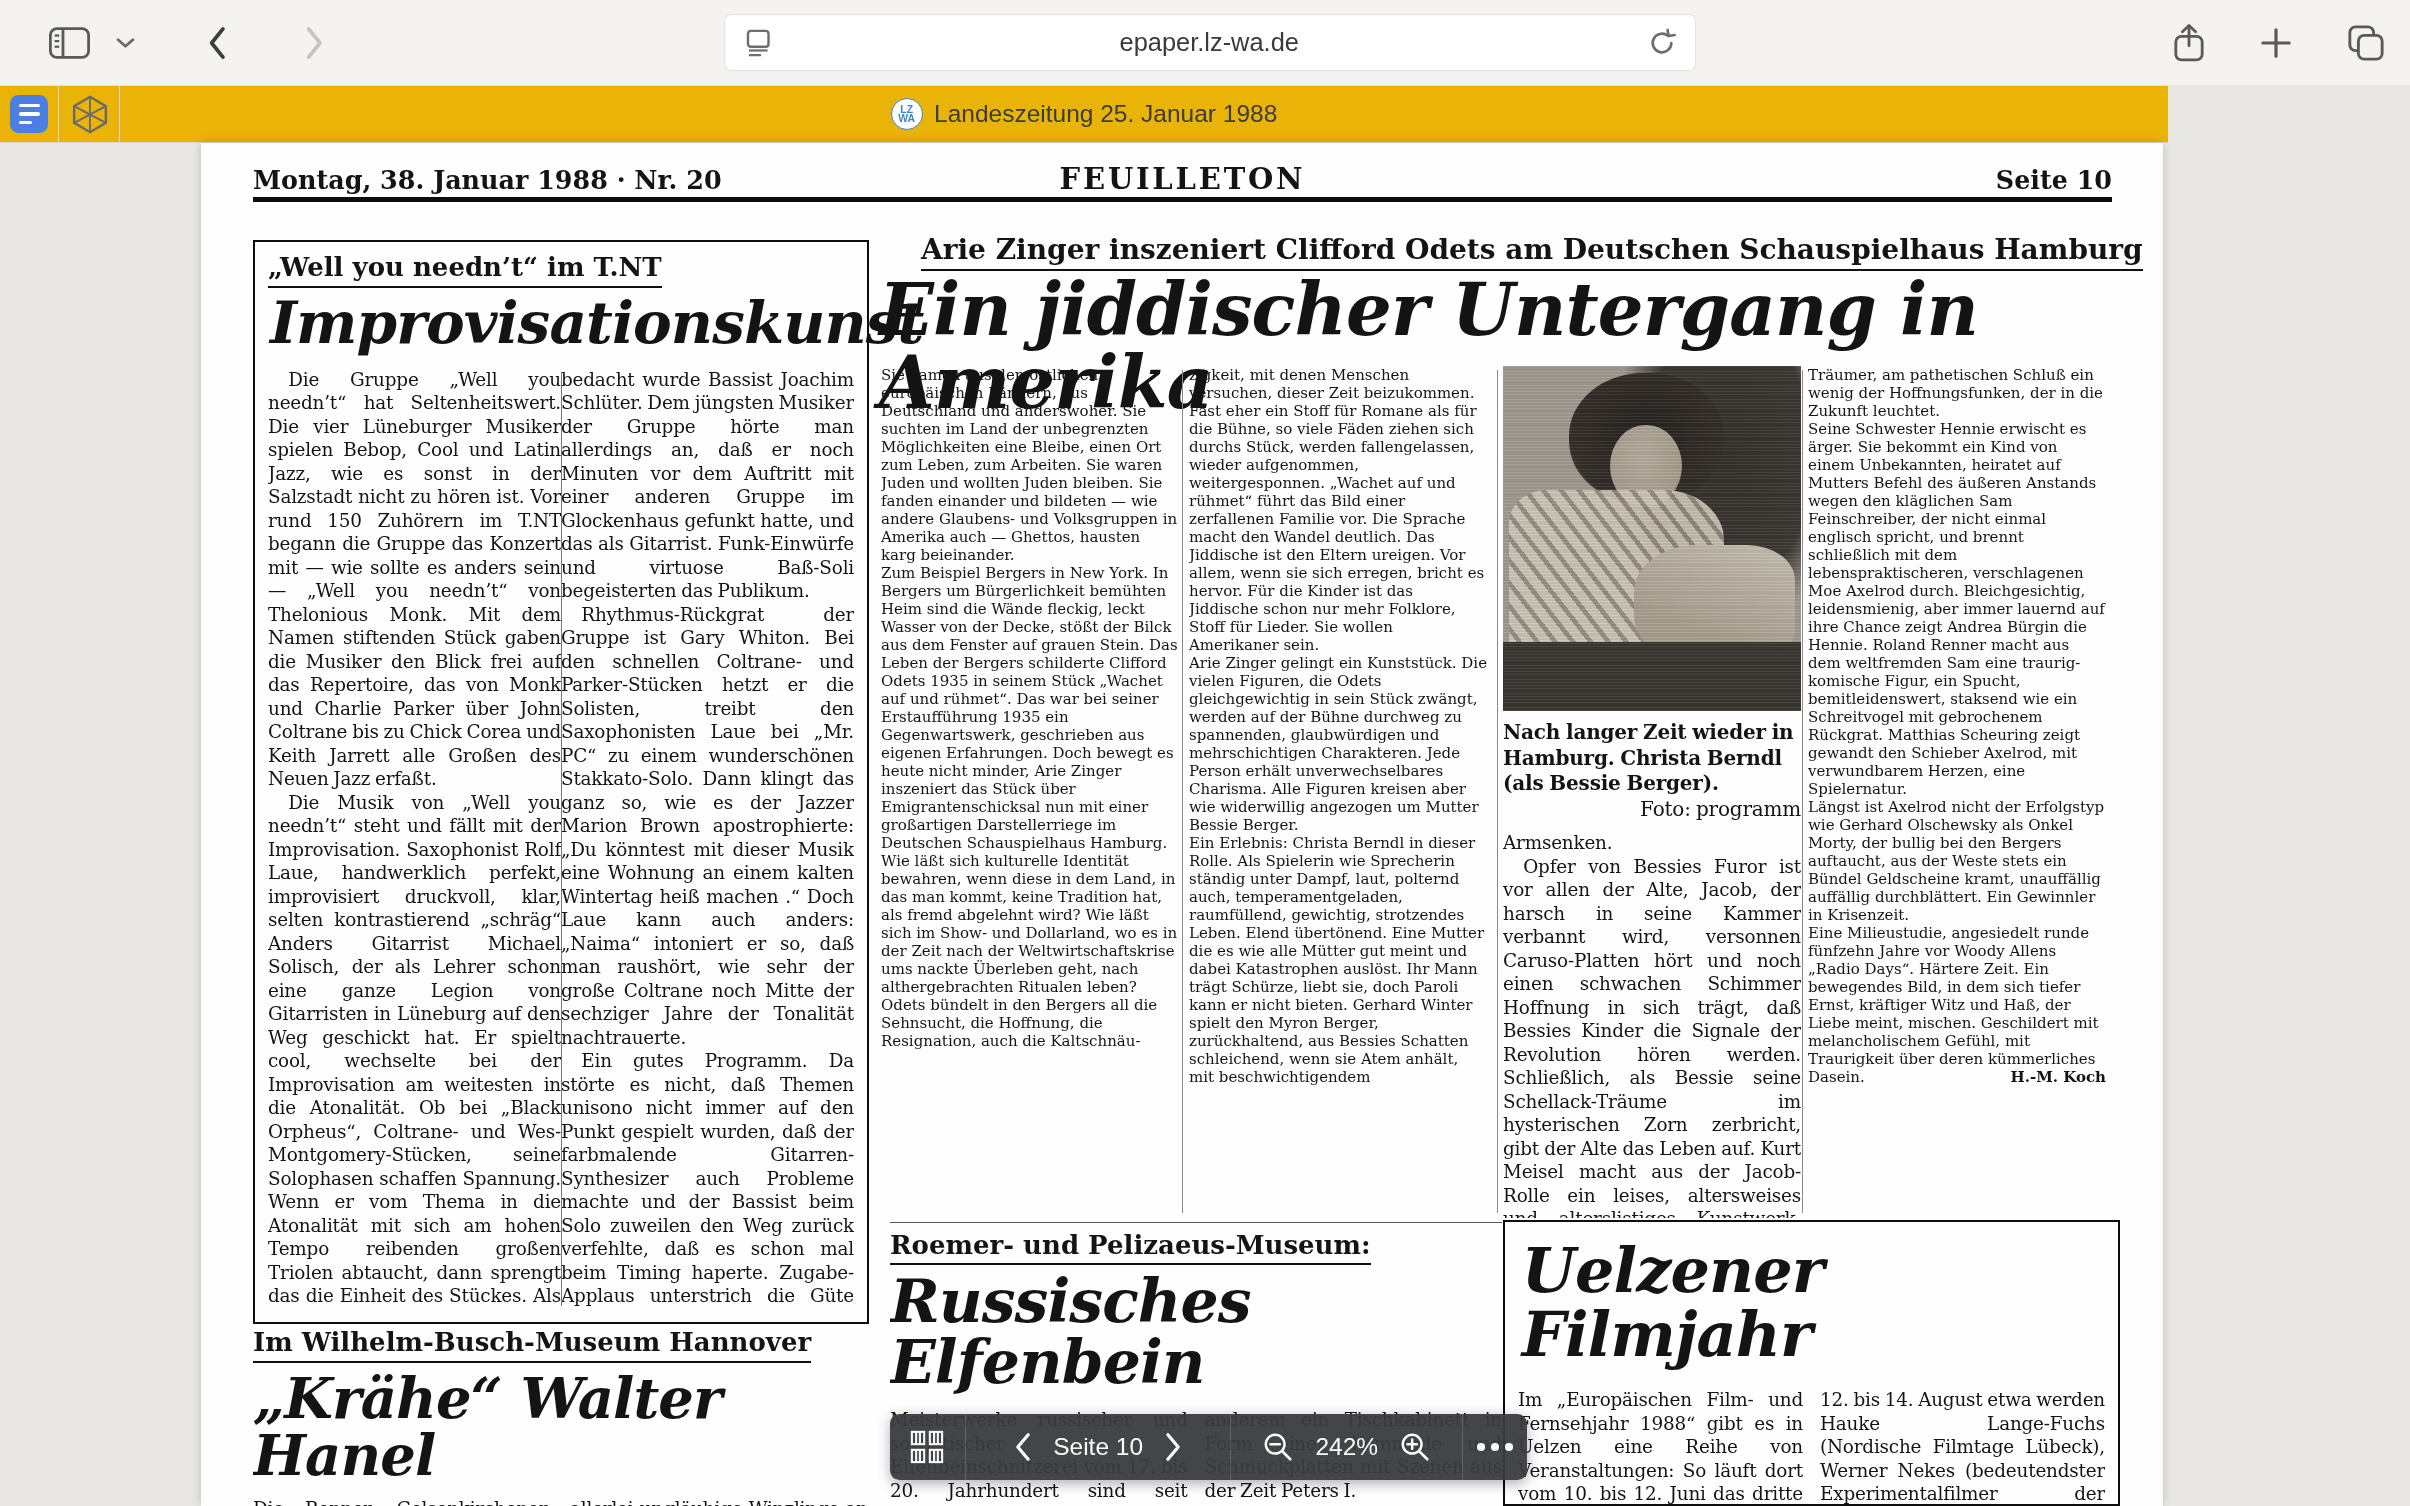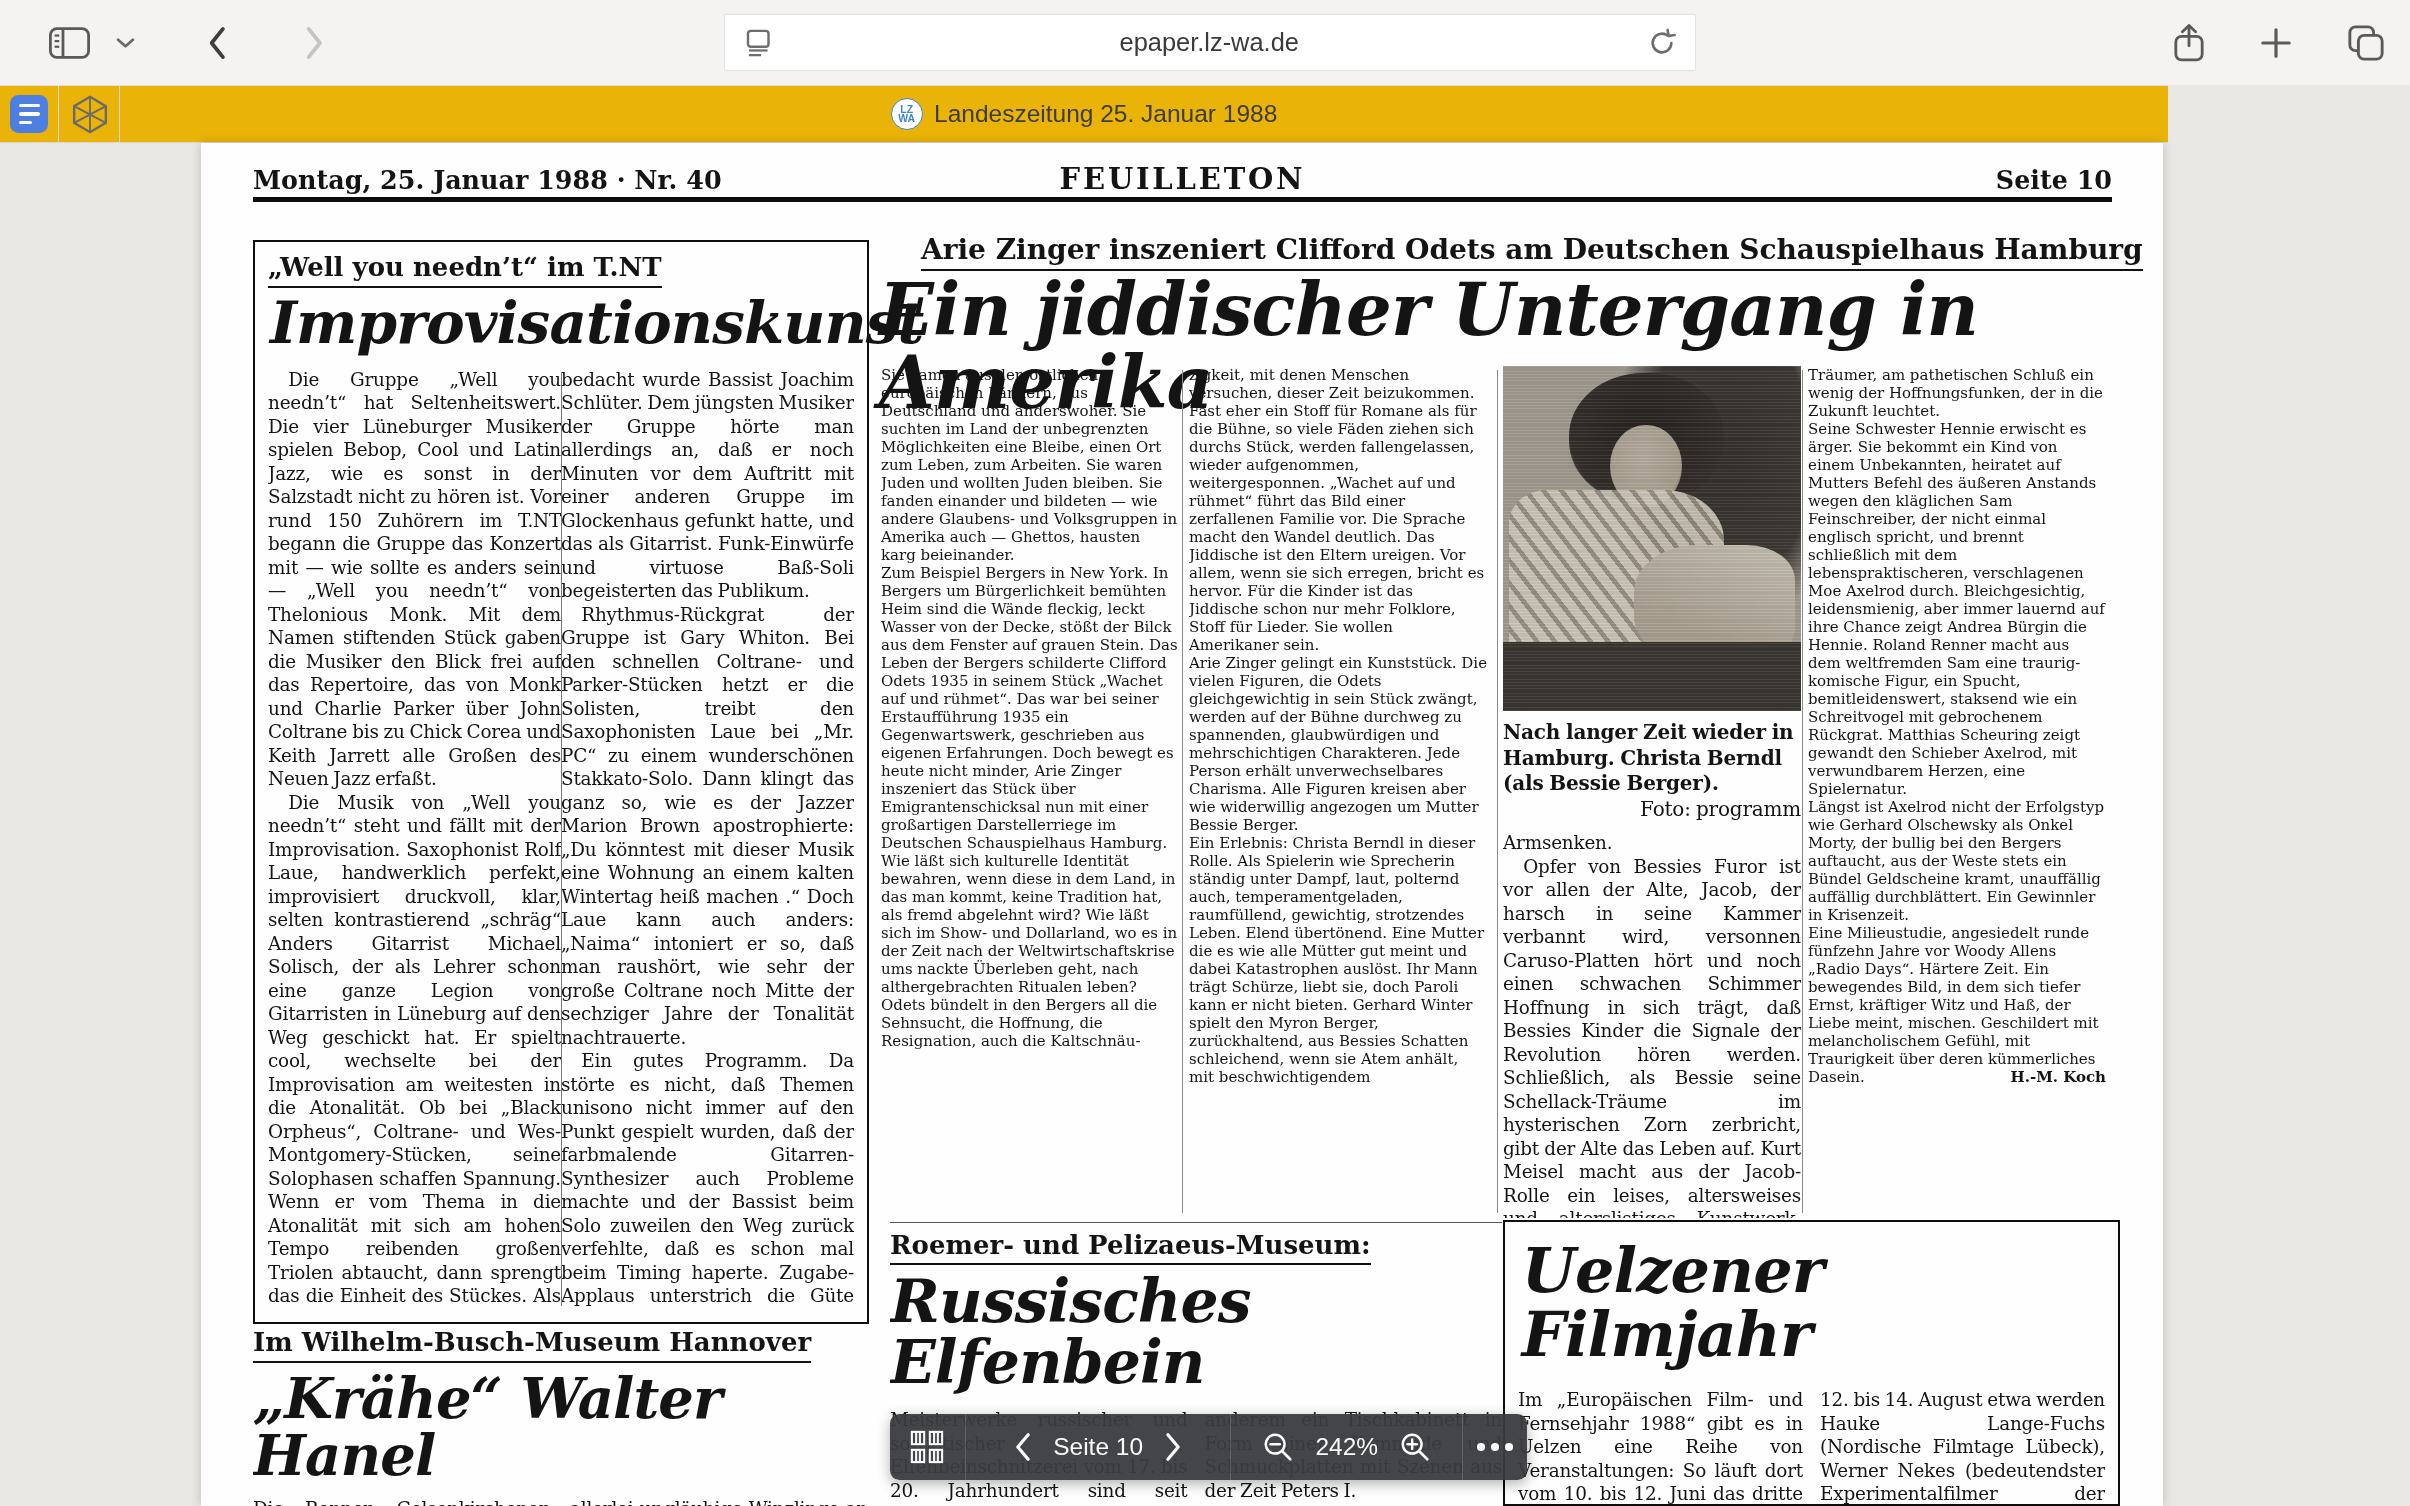--- a/index.html
+++ b/index.html
@@ -6,21 +6,21 @@
   html,body { width:2411px; height:1507px; overflow:hidden; background:#e9e7e4;
               font-family:"Liberation Sans", sans-serif; }
 
   
   .chrome { position:absolute; left:0; top:0; width:2411px; height:85px; background:#f5f3f1;
             display:flex; align-items:center; }
   .chrome svg { display:block; }
   .nav-cluster { position:absolute; left:49px; top:0; height:85px; display:flex; align-items:center; gap:24.5px; }
   .icon-btn { display:flex; align-items:center; justify-content:center; cursor:default; }
   .urlbar { position:absolute; left:725px; top:15px; width:970px; height:55px; background:#ffffff;
-            border-radius:1px; box-shadow:0 0 0 0.9px #e4e1de, 0 0.9px 1.9px rgba(0,0,0,.06);
+            border-radius:6px; box-shadow:0 0 0 0.9px #e4e1de, 0 0.9px 1.9px rgba(0,0,0,.06);
             display:flex; align-items:center; }
   .urlbar .url-text { flex:1; text-align:center; font-size:25.4px; color:#3a3a3a; }
   .right-cluster { position:absolute; right:26px; top:0; height:85px; display:flex; align-items:center; gap:55px; }
 
   
   .tabstrip { position:absolute; left:0; top:85px; width:2168px; height:58px; background:#eab308;
               border-top:0.9px solid #e2dfdc; border-bottom:0.9px solid #d9d6d3; }
   .pinned { position:absolute; top:0; height:56px; display:flex; align-items:center; justify-content:center; }
   .pinned1 { left:0; width:59px; border-right:0.9px solid #dbd8d5; }
   .pinned2 { left:60px; width:60px; border-right:0.9px solid #dbd8d5; }
@@ -212,21 +212,21 @@
         <span>WA</span>
       </span>
     <span>Landeszeitung 25. Januar 1988</span>
   </div>
 </div>
 
 <div class="viewport">
   <div class="paper">
 
     <div class="ph-row">
-      <span class="ph-date">Montag, 25. Januar 1988 · Nr. 40</span>
+      <span class="ph-date">Montag, 38. Januar 1988 · Nr. 20</span>
       <span class="ph-section">FEUILLETON</span>
       <span class="ph-page">Seite 10</span>
     </div>
     <div class="ph-rule"></div>
 
     <div class="box-impro">
       <span class="kicker">„Well you needn’t“ im T.NT</span>
       <div class="headline">Improvisationskunst</div>
       <div class="cols">
         <div class="col">

